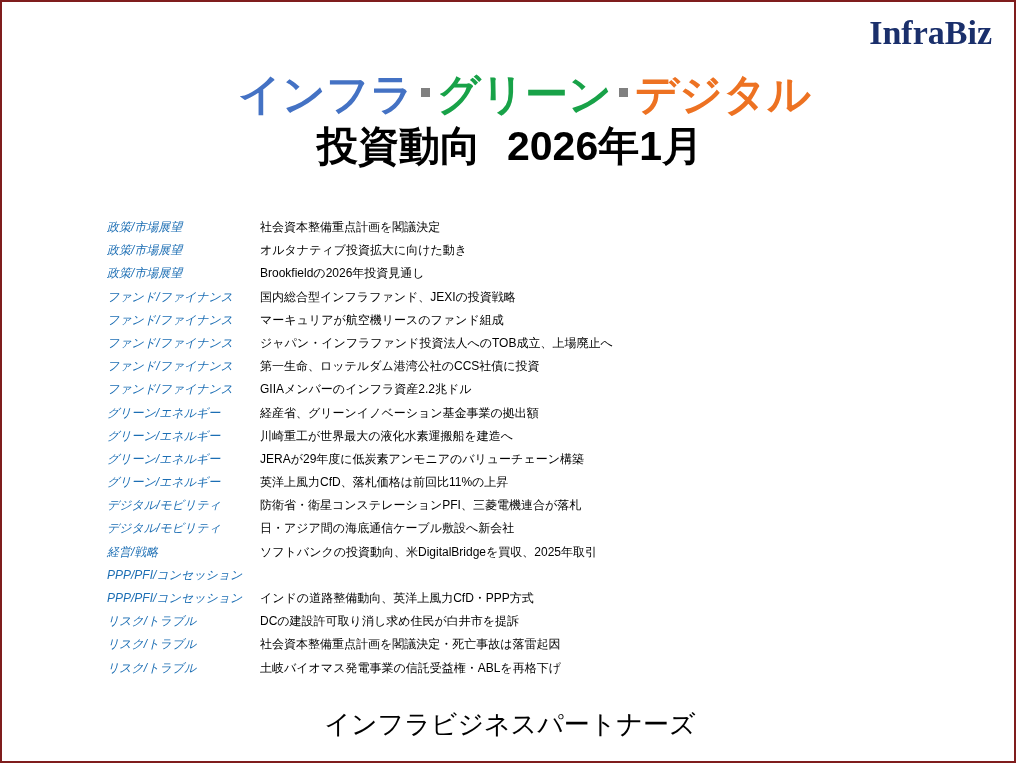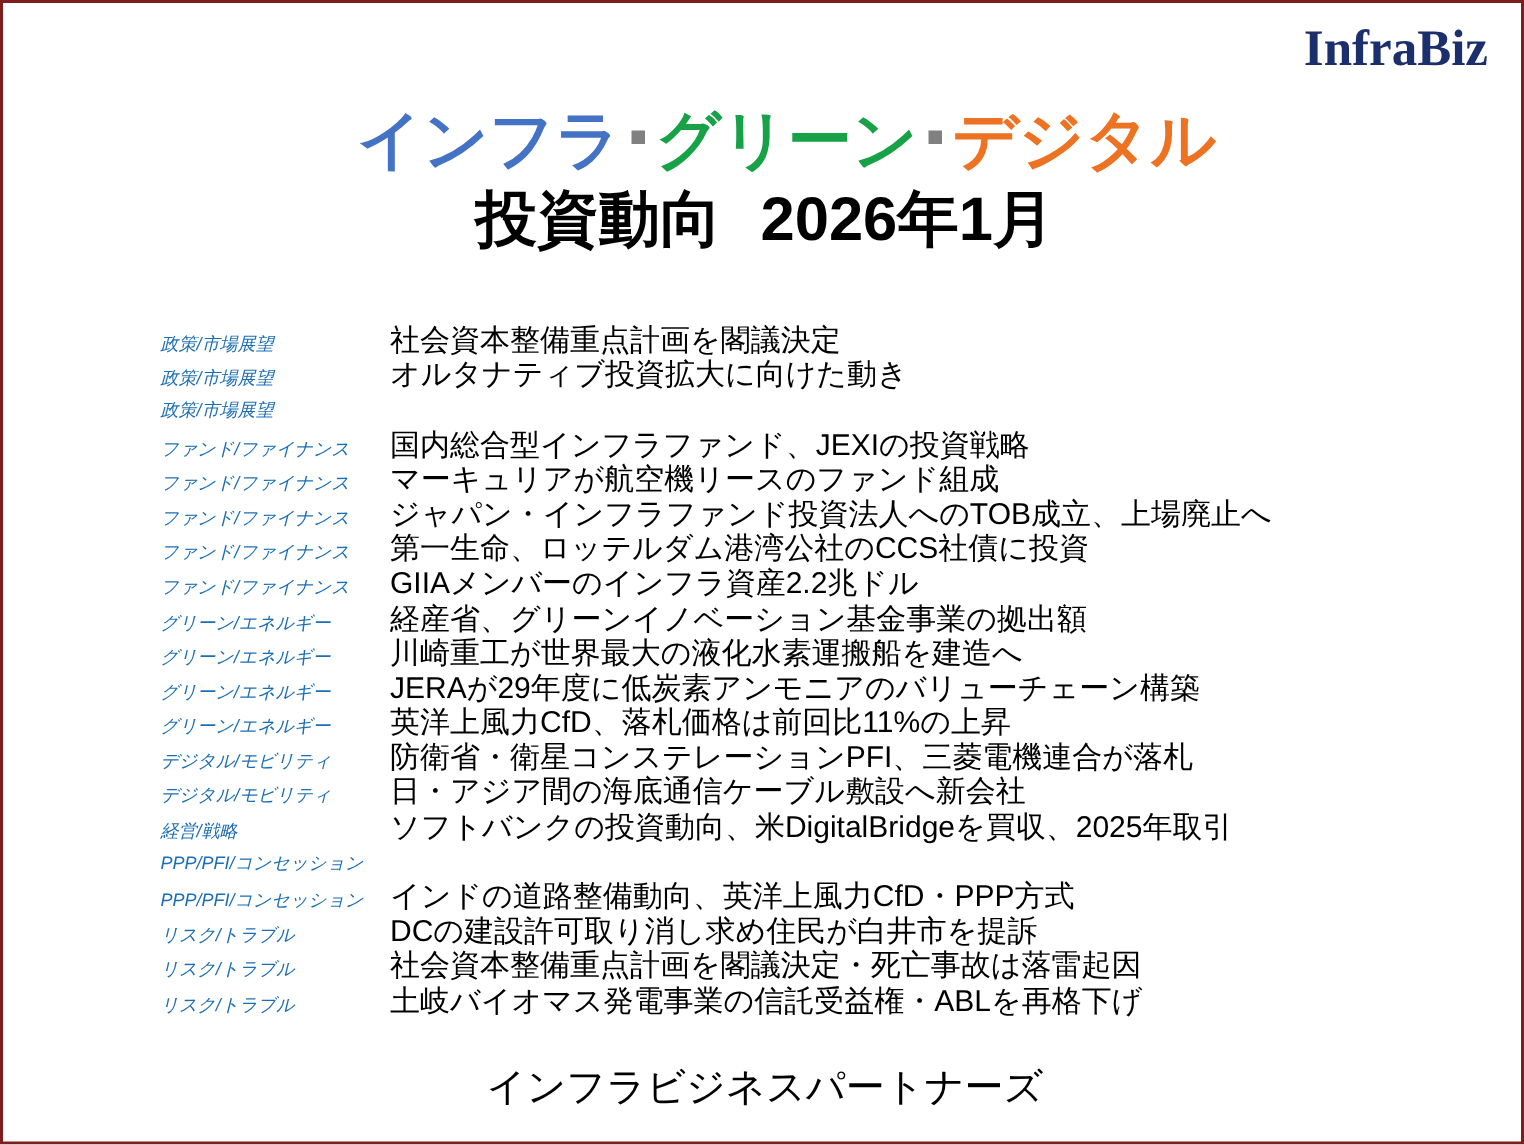--- a/index.html
+++ b/index.html
@@ -86,21 +86,21 @@
     width: 258px;
     padding-left: 105px;
     box-sizing: border-box;
     color: #1c6eb4;
     font-size: 12px;
     overflow: visible;
     font-style: italic;
   }
   .news-title {
     color: #000000;
-    font-size: 20px;
+    font-size: 12px;
   }
 
   
   #footer {
     position: absolute;
     left: 0;
     top: 705px;
     width: 1016px;
     text-align: center;
     font-size: 26px;
@@ -127,20 +127,21 @@
       <div class="news-row">
         <div class="news-cat">政策/市場展望</div>
         <div class="news-title">社会資本整備重点計画を閣議決定</div>
       </div>
       <div class="news-row">
         <div class="news-cat">政策/市場展望</div>
         <div class="news-title">オルタナティブ投資拡大に向けた動き</div>
       </div>
       <div class="news-row">
         <div class="news-cat">政策/市場展望</div>
+        <div class="news-title">Brookfieldの2026年投資見通し</div>
       </div>
       <div class="news-row">
         <div class="news-cat">ファンド/ファイナンス</div>
         <div class="news-title">国内総合型インフラファンド、JEXIの投資戦略</div>
       </div>
       <div class="news-row">
         <div class="news-cat">ファンド/ファイナンス</div>
         <div class="news-title">マーキュリアが航空機リースのファンド組成</div>
       </div>
       <div class="news-row">

